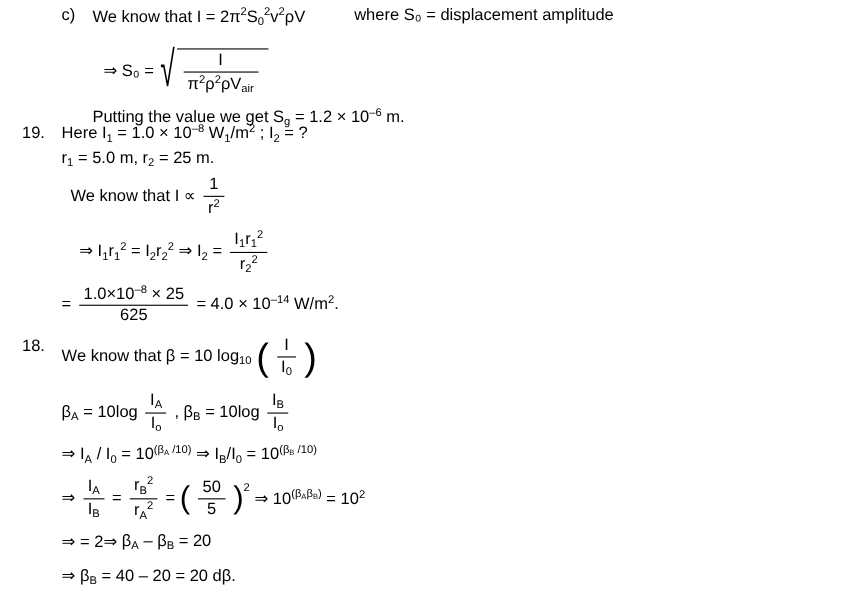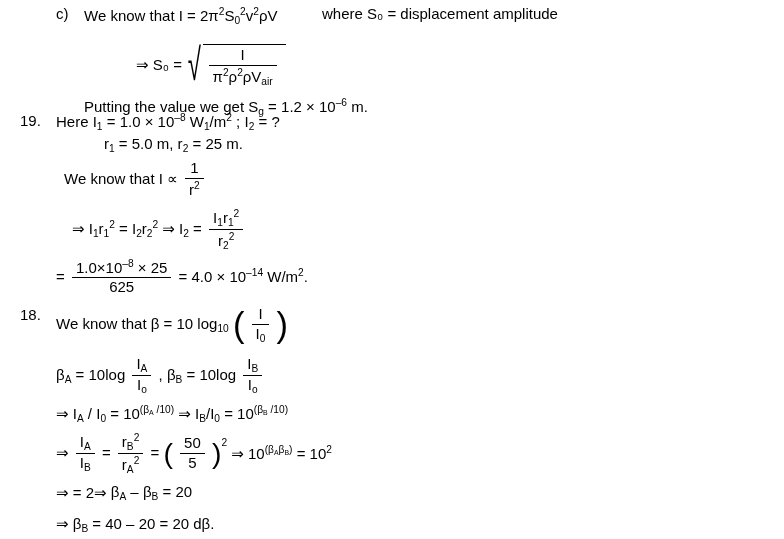--- a/index.html
+++ b/index.html
@@ -99,36 +99,36 @@
   <div class="line" style="left:56px; top:6px;">
     <span>c)</span>
   </div>
   <div class="line" style="left:84px; top:6px;">
     We know that I = 2π<sup>2</sup>S<sub>0</sub><sup>2</sup>v<sup>2</sup>ρV
   </div>
   <div class="line" style="left:322px; top:6px;">
     <span>where S₀ = displacement amplitude</span>
   </div>
 
-  <div class="line" style="left:94px; top:44px;margin-left:42px;">
+  <div class="line" style="left:94px; top:44px;">
     <span class="mid">⇒ S₀ =</span>
     <span class="sqrt">
       <span class="radsym">√</span><span class="radicand"><span class="frac"><span class="top">I</span><span class="bot">π<sup>2</sup>ρ<sup>2</sup>ρV<sub>air</sub></span></span></span>
     </span>
   </div>
 
   <div class="line" style="left:84px; top:97px;text-align:right;">
     Putting the value we get S<sub>g</sub> = 1.2 × 10<sup>–6</sup> m.
   </div>
 
   <div class="num" style="left:20px; top:112px;">19.</div>
   <div class="line" style="left:56px; top:112px;">
     Here I<sub>1</sub> = 1.0 × 10<sup>–8</sup> W<sub>1</sub>/m<sup>2</sup> ; I<sub>2</sub> = ?
   </div>
-  <div class="line" style="left:56px; top:136px;margin-left:48px;">
+  <div class="line" style="left:56px; top:136px;">
     r<sub>1</sub> = 5.0 m, r<sub>2</sub> = 25 m.
   </div>
   <div class="line" style="left:64px; top:160px;">
     <span class="mid">We know that I ∝</span>
     <span class="frac">
       <span class="top">1</span>
       <span class="bot">r<sup>2</sup></span>
     </span>
   </div>
   <div class="line" style="left:72px; top:208px;">

